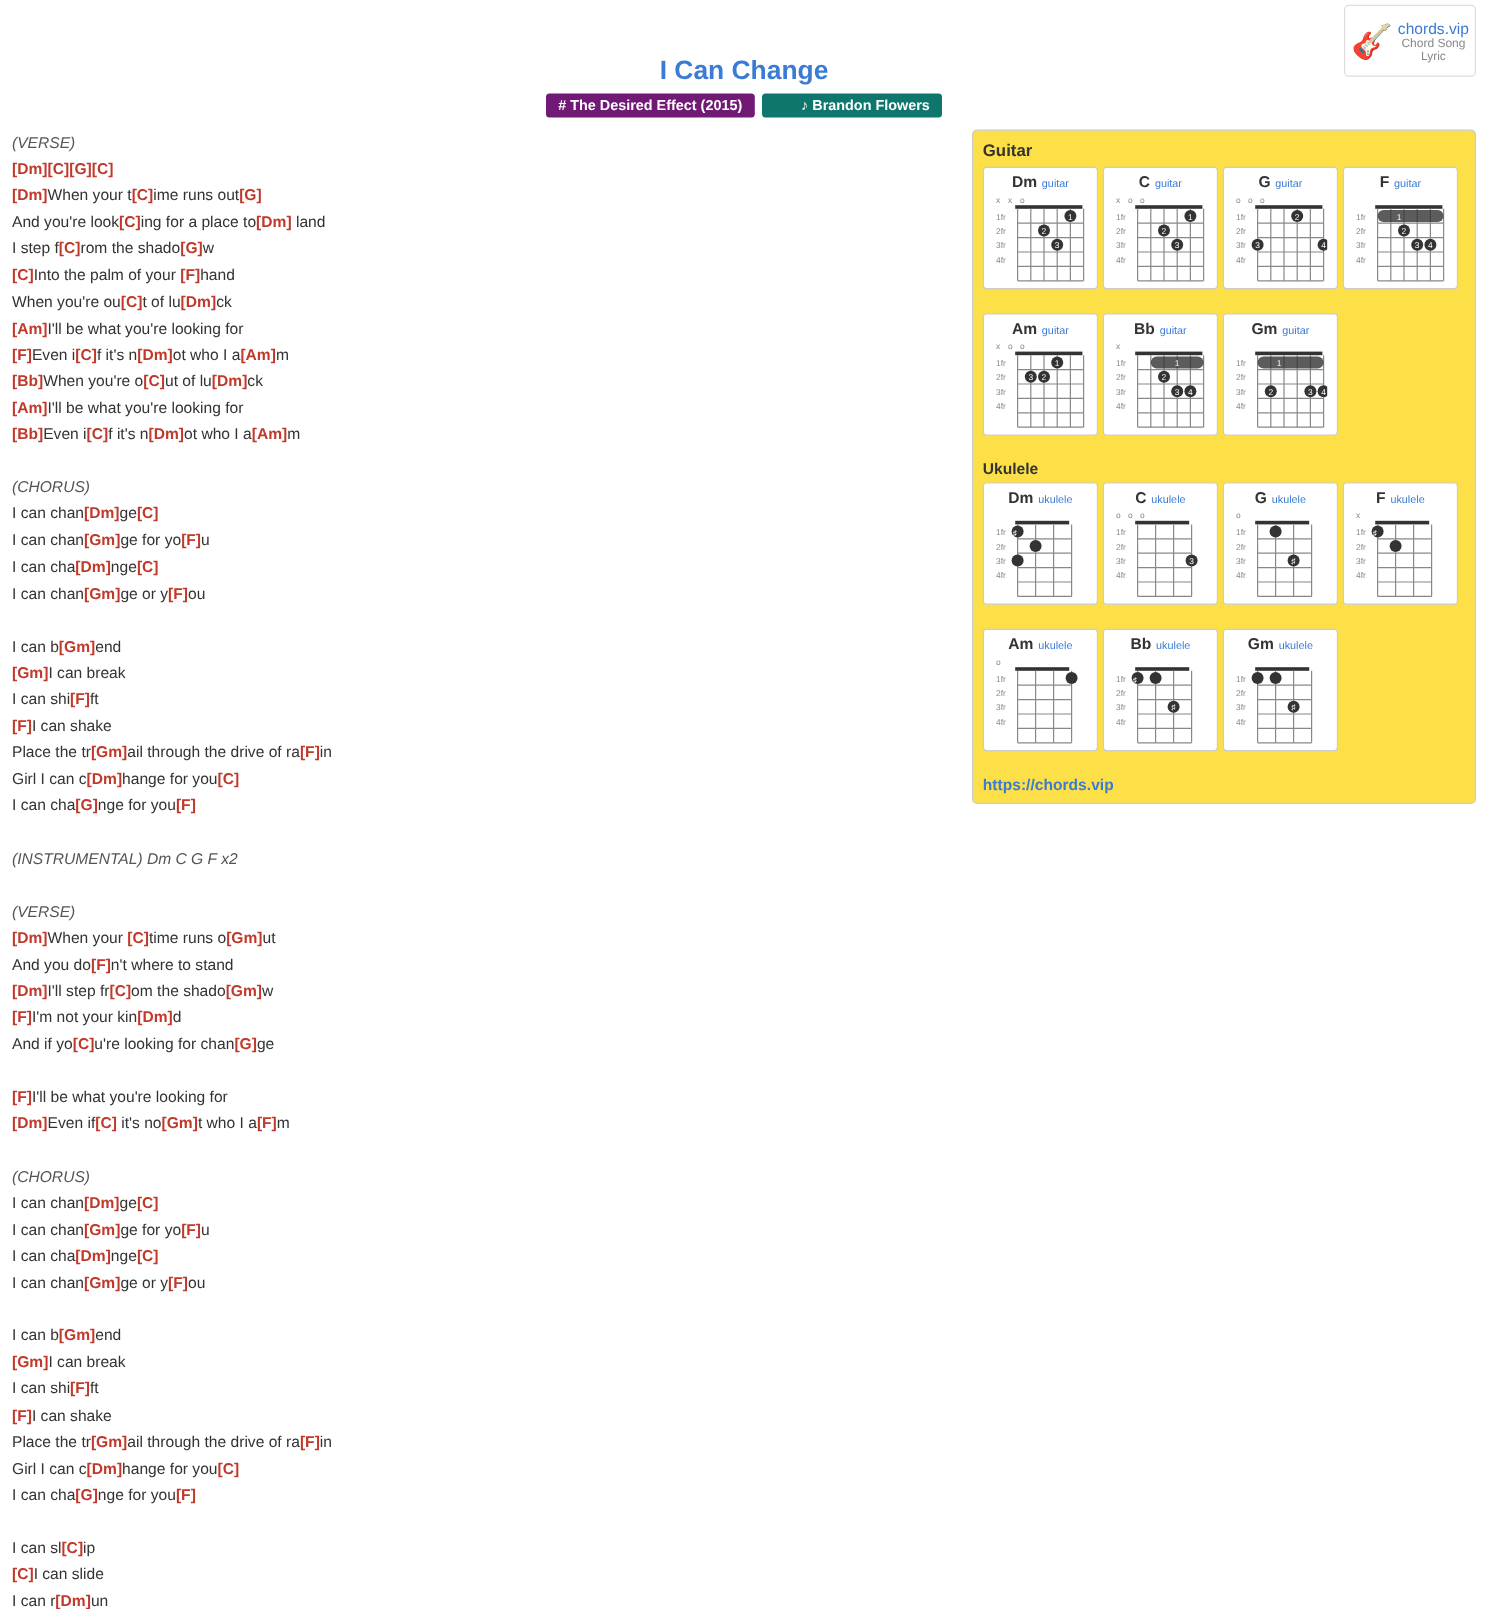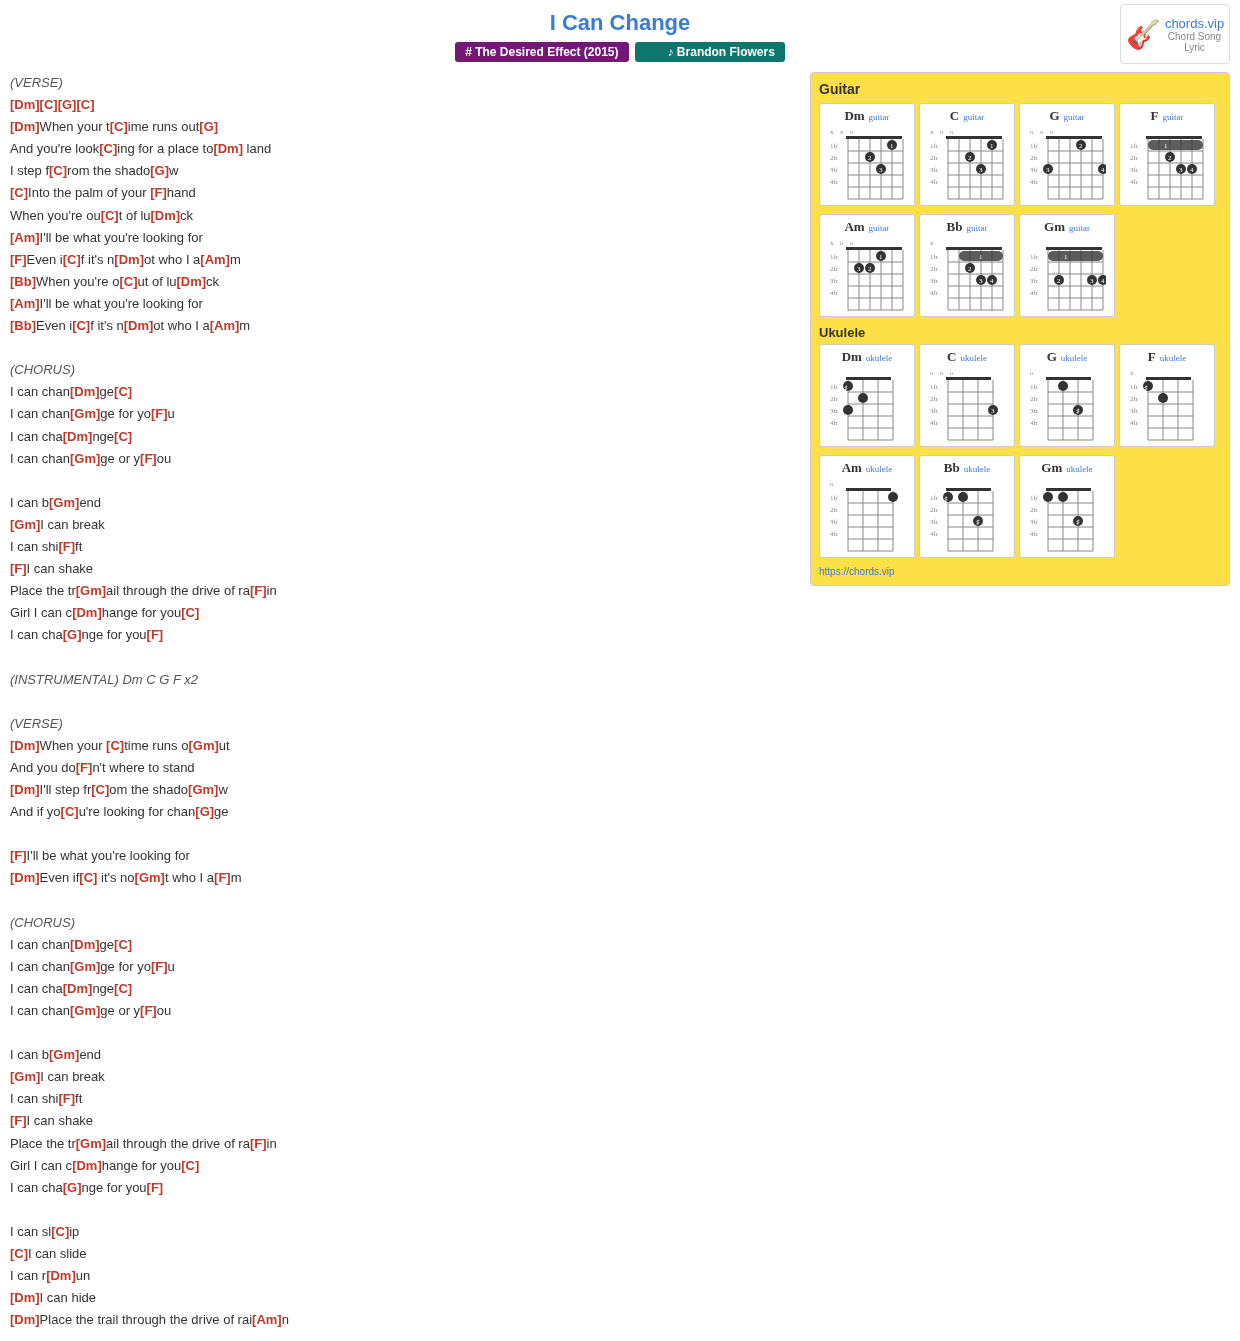--- a/index.html
+++ b/index.html
@@ -19,20 +19,21 @@
     }
     .header {
       text-align: center;
       padding: 10px 0 6px;
       position: relative;
     }
     .header h1 {
       color: #3a7bd5;
       font-size: 22px;
       font-weight: bold;
+      margin-top: 36px;
     }
     .header-badges {
       display: flex;
       justify-content: center;
       gap: 6px;
       margin-top: 6px;
     }
     .badge {
       display: inline-flex;
       align-items: center;
@@ -133,22 +134,21 @@
     .chord-section-title {
       font-size: 13px;
       font-weight: bold;
       color: #333;
       margin: 8px 0 4px;
     }
     .chord-row {
       display: flex;
       flex-wrap: wrap;
       gap: 4px;
-      margin-bottom: 8px;
-      font-family: Liberation Serif, serif;
+      margin-bottom: 20px;
     }
     .chord-box {
       border: 1px solid #ccc;
       background: #fff;
       border-radius: 3px;
       width: 96px;
       padding: 4px;
       display: flex;
       flex-direction: column;
       align-items: center;
@@ -164,23 +164,23 @@
       font-weight: bold;
       color: #333;
     }
     .chord-box-type {
       font-size: 9px;
       color: #3a7bd5;
       cursor: pointer;
     }
     .chord-url {
       margin-top: 6px;
-      font-size: 10px;
+      font-size: 13px;
       color: #3a7bd5;
-      font-weight: normal;
+      font-weight: bold;
     }
 
     
     .chord-svg {
       width: 78px;
       height: 75px;
     }
   </style>
 </head>
 <body>
@@ -251,20 +251,21 @@
         <div><span class="section-label">(INSTRUMENTAL) Dm C G F x2</span></div>
       </div>
 
       <br>
 
       <div>
         <div><span class="section-label">(VERSE)</span></div>
         <div><a class="chord-link">[Dm]</a>When your <a class="chord-link">[C]</a>time runs o<a class="chord-link">[Gm]</a>ut</div>
         <div>And you do<a class="chord-link">[F]</a>n't where to stand</div>
         <div><a class="chord-link">[Dm]</a>I'll step fr<a class="chord-link">[C]</a>om the shado<a class="chord-link">[Gm]</a>w</div>
+        <div><a class="chord-link">[F]</a>I'm not your kin<a class="chord-link">[Dm]</a>d</div>
         <div>And if yo<a class="chord-link">[C]</a>u're looking for chan<a class="chord-link">[G]</a>ge</div>
       </div>
 
       <br>
 
       <div>
         <div><a class="chord-link">[F]</a>I'll be what you're looking for</div>
         <div><a class="chord-link">[Dm]</a>Even if<a class="chord-link">[C]</a> it's no<a class="chord-link">[Gm]</a>t who I a<a class="chord-link">[F]</a>m</div>
       </div>
 

